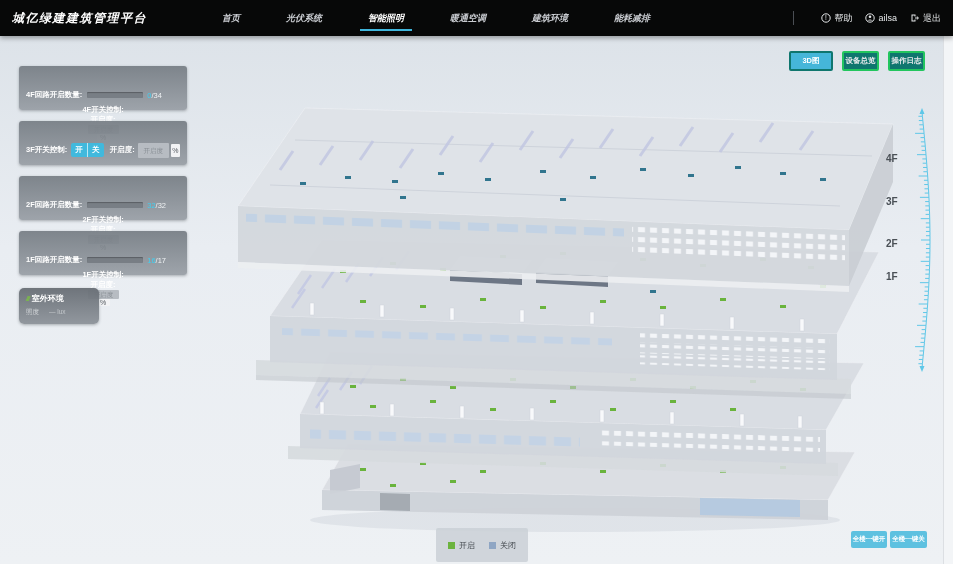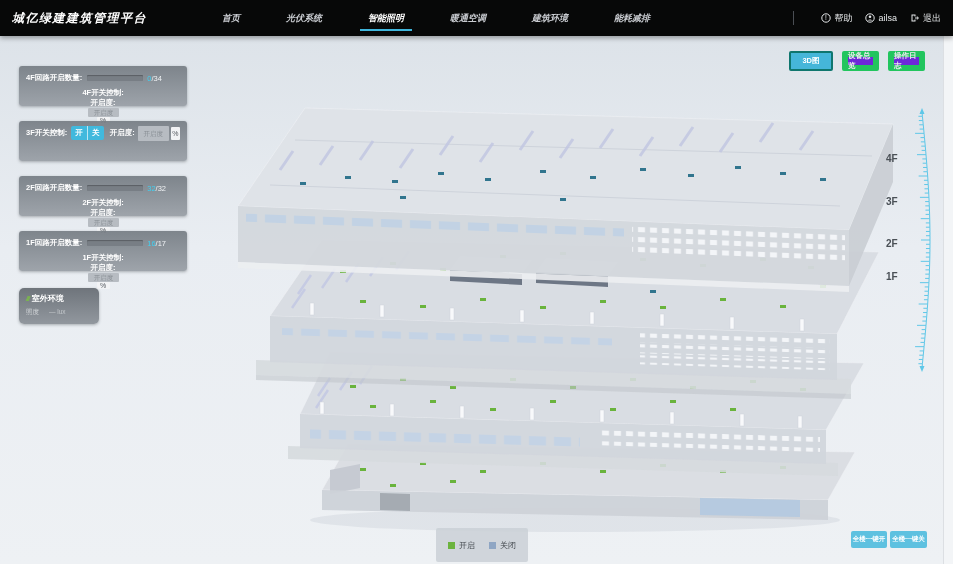--- a/index.html
+++ b/index.html
@@ -21,21 +21,21 @@
   .tr-item svg{margin-right:3px;}
 
   
   .stage{position:absolute;left:0;top:36px;width:953px;height:528px;
          background:linear-gradient(180deg,#dde3e9 0%,#e9edf2 40%,#eef1f4 100%);}
   #building{position:absolute;left:0;top:0;width:953px;height:564px;z-index:1;}
 
   
   .fpanel{position:absolute;left:19px;width:168px;height:40px;border-radius:3px;z-index:10;
           background:linear-gradient(180deg,rgba(118,125,132,.93),rgba(150,156,163,.90));
-          box-shadow:0 1px 3px rgba(40,45,50,.35);padding:5px 7px;box-sizing:border-box;color:#fff;}
+          box-shadow:0 1px 3px rgba(40,45,50,.35);padding:22px 7px;box-sizing:border-box;color:#fff;}
   .frow{display:flex;align-items:center;height:14px;}
   .frow+.frow{margin-top:3px;flex-direction:column;}
   .flabel{font-size:7.5px;font-weight:bold;white-space:nowrap;}
   .pbar{width:56px;height:6px;background:#787e85;border-radius:1px;margin:0 4px 0 5px;overflow:hidden;
         box-shadow:inset 0 1px 1px rgba(0,0,0,.25);}
   .pfill{height:100%;background:repeating-linear-gradient(90deg,#38c4e8 0 3px,rgba(30,40,46,.55) 3px 4px);}
   .pval{font-size:7.5px;white-space:nowrap;color:#eef1f3;}
   .pval .num{color:#3fd0f2;}
   .swgroup{display:flex;margin:0 6px 0 4px;border-radius:2px;overflow:hidden;}
   .sw-btn{width:22px;height:14px;background:#41b9dd;color:#fff;font-size:7.5px;font-weight:bold;
@@ -54,21 +54,21 @@
   .out-title{display:flex;align-items:center;font-size:8px;font-weight:bold;color:#fff;}
   .out-ico{color:#7bc043;font-style:italic;font-weight:bold;font-size:7px;margin-right:3px;letter-spacing:-1px;}
   .out-metric{margin-top:4px;font-size:6.5px;color:#d5d8db;display:flex;align-items:baseline;}
   .out-val{margin-left:10px;color:#c3c7cb;}
 
   
   .view-btns{position:absolute;top:51px;left:789px;display:flex;z-index:10;}
   .vbtn{height:20px;display:flex;align-items:center;justify-content:center;font-size:7.5px;font-weight:bold;
         border-radius:2px;cursor:pointer;box-sizing:border-box;}
   .vbtn-blue{width:44px;background:#45b6d9;color:#fff;border:2px solid #0f766e;}
-  .vbtn-dark{width:37px;background:#6d28d9;color:#e8eaec;border:6px solid #22c55e;margin-left:9px;}
+  .vbtn-dark{width:37px;background:#0f766e;color:#e8eaec;border:2px solid #22c55e;margin-left:9px;}
 
   
   .floor-lab{position:absolute;left:886px;font-size:10px;font-weight:bold;color:#4a5056;z-index:10;cursor:pointer;}
   #ruler{position:absolute;left:0;top:0;width:953px;height:564px;z-index:5;pointer-events:none;}
   #ruler line,#ruler polyline{stroke:#5ec7e8;stroke-width:1;fill:none;}
   #ruler polygon{fill:#5ec7e8;}
 
   
   .legend{position:absolute;left:436px;top:528px;height:18px;display:flex;align-items:center;gap:14px;
           background:rgba(202,208,214,.85);border-radius:2px;padding:8px 12px;z-index:10;}

